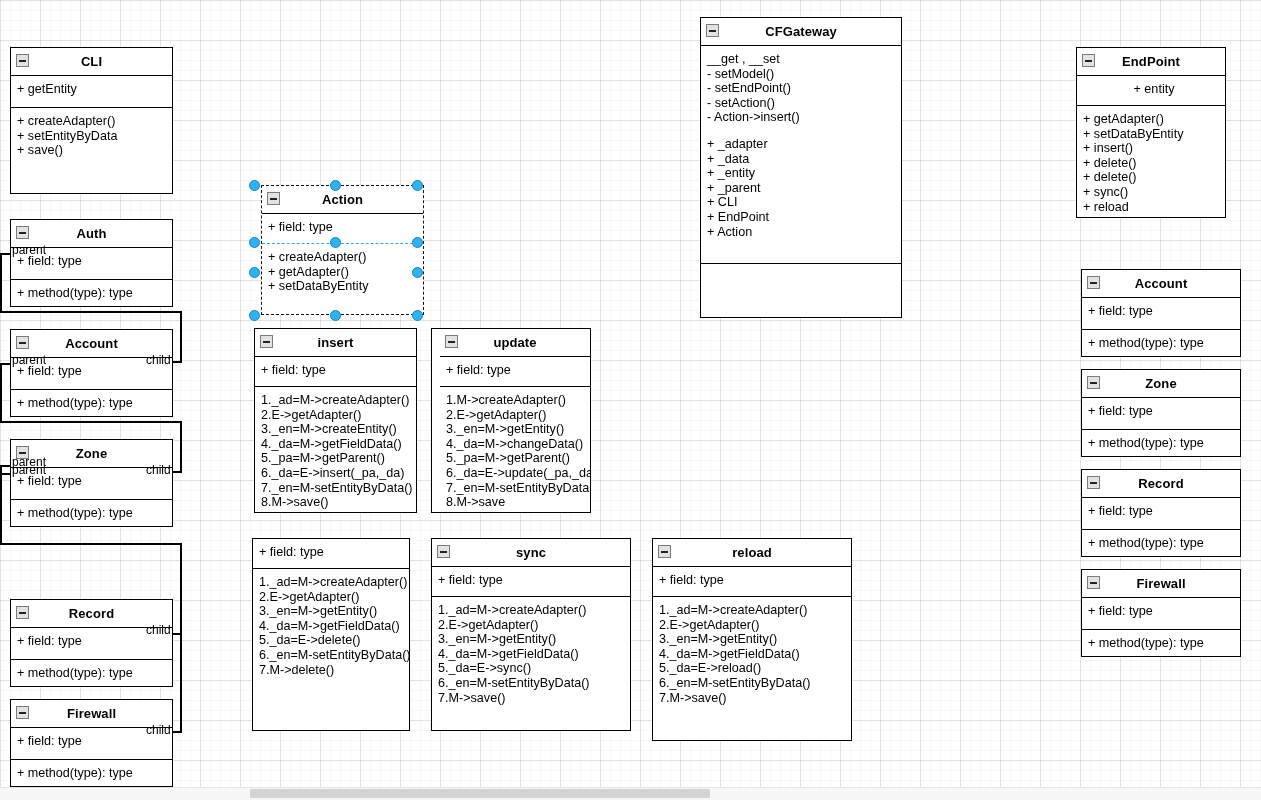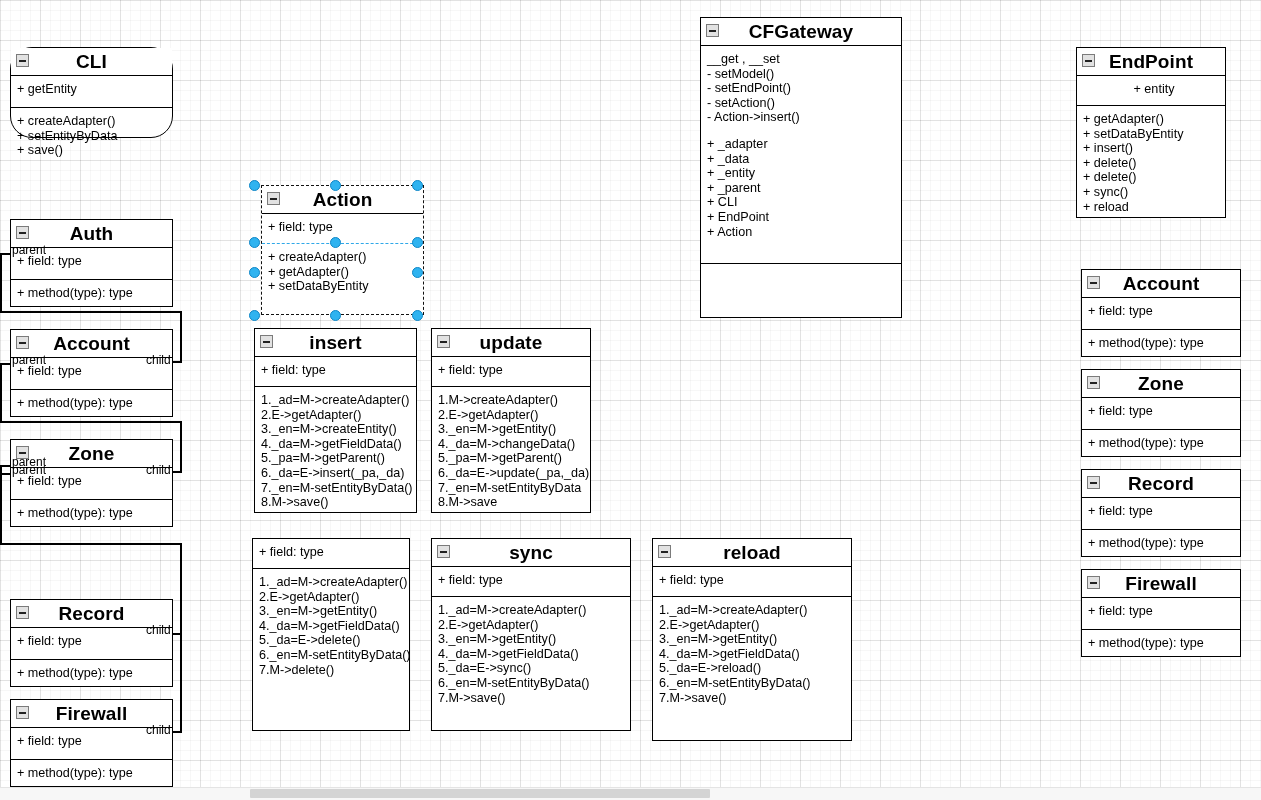--- a/index.html
+++ b/index.html
@@ -40,21 +40,21 @@
   .uml .hdr {
     position: relative;
     height: 27px;
     border-bottom: 1.6px solid #000000;
     display: flex;
     align-items: center;
     justify-content: center;
     background: #ffffff;
   }
   .uml .hdr .title {
-    font-size: 19px;
+    font-size: 13px;
     font-weight: bold;
     color: #000;
     letter-spacing: 0.1px;
   }
   .collapse-icon {
     position: absolute;
     left: 5px;
     top: 6px;
     width: 13px;
     height: 13px;
@@ -153,21 +153,21 @@
     <div class="conn" style="left: 180px; top: 421px; width: 2px; height: 52px;"></div>
     <div class="conn" style="left: 168px; top: 471px; width: 14px; height: 2px;"></div>
     <div class="conn" style="left: 0px; top: 465px; width: 14px; height: 2px;"></div>
     <div class="conn" style="left: 0px; top: 473px; width: 14px; height: 2px;"></div>
     <div class="conn" style="left: 0px; top: 465px; width: 2px; height: 80px;"></div>
     <div class="conn" style="left: 0px; top: 543px; width: 182px; height: 2px;"></div>
     <div class="conn" style="left: 180px; top: 543px; width: 2px; height: 92px;"></div>
     <div class="conn" style="left: 168px; top: 633px; width: 14px; height: 2px;"></div>
     <div class="conn" style="left: 180px; top: 633px; width: 2px; height: 100px;"></div>
     <div class="conn" style="left: 168px; top: 731px; width: 14px; height: 2px;"></div>
-    <div class="uml" style="left: 10px; top: 47px; width: 163px; height: 91px; border-radius: 22px;">
+    <div class="uml" style="left: 10px; top: 47px; width: 163px; height: 147px;">
       <div class="hdr">
         <span class="collapse-icon"></span>
         <span class="title">CLI</span>
       </div>
       <div class="sect bordered" style="height: 32px;">
         <span class="ln">+ getEntity</span>
       </div>
       <div class="sect">
         <span class="ln">+ createAdapter()</span>
         <span class="ln">+ setEntityByData</span>
@@ -311,21 +311,21 @@
         <span class="ln">1._ad=M-&gt;createAdapter()</span>
         <span class="ln">2.E-&gt;getAdapter()</span>
         <span class="ln">3._en=M-&gt;createEntity()</span>
         <span class="ln">4._da=M-&gt;getFieldData()</span>
         <span class="ln">5._pa=M-&gt;getParent()</span>
         <span class="ln">6._da=E-&gt;insert(_pa,_da)</span>
         <span class="ln">7._en=M-setEntityByData()</span>
         <span class="ln">8.M-&gt;save()</span>
       </div>
     </div>
-    <div class="uml" style="left: 431px; top: 328px; width: 160px; height: 185px;">
+    <div class="uml" style="left: 431px; top: 328px; width: 160px; height: 185px; padding-left: 8px;">
       <div class="hdr">
         <span class="collapse-icon"></span>
         <span class="title">update</span>
       </div>
       <div class="sect bordered" style="height: 30px;">
         <span class="ln">+ field: type</span>
       </div>
       <div class="sect">
         <span class="ln">1.M-&gt;createAdapter()</span>
         <span class="ln">2.E-&gt;getAdapter()</span>

